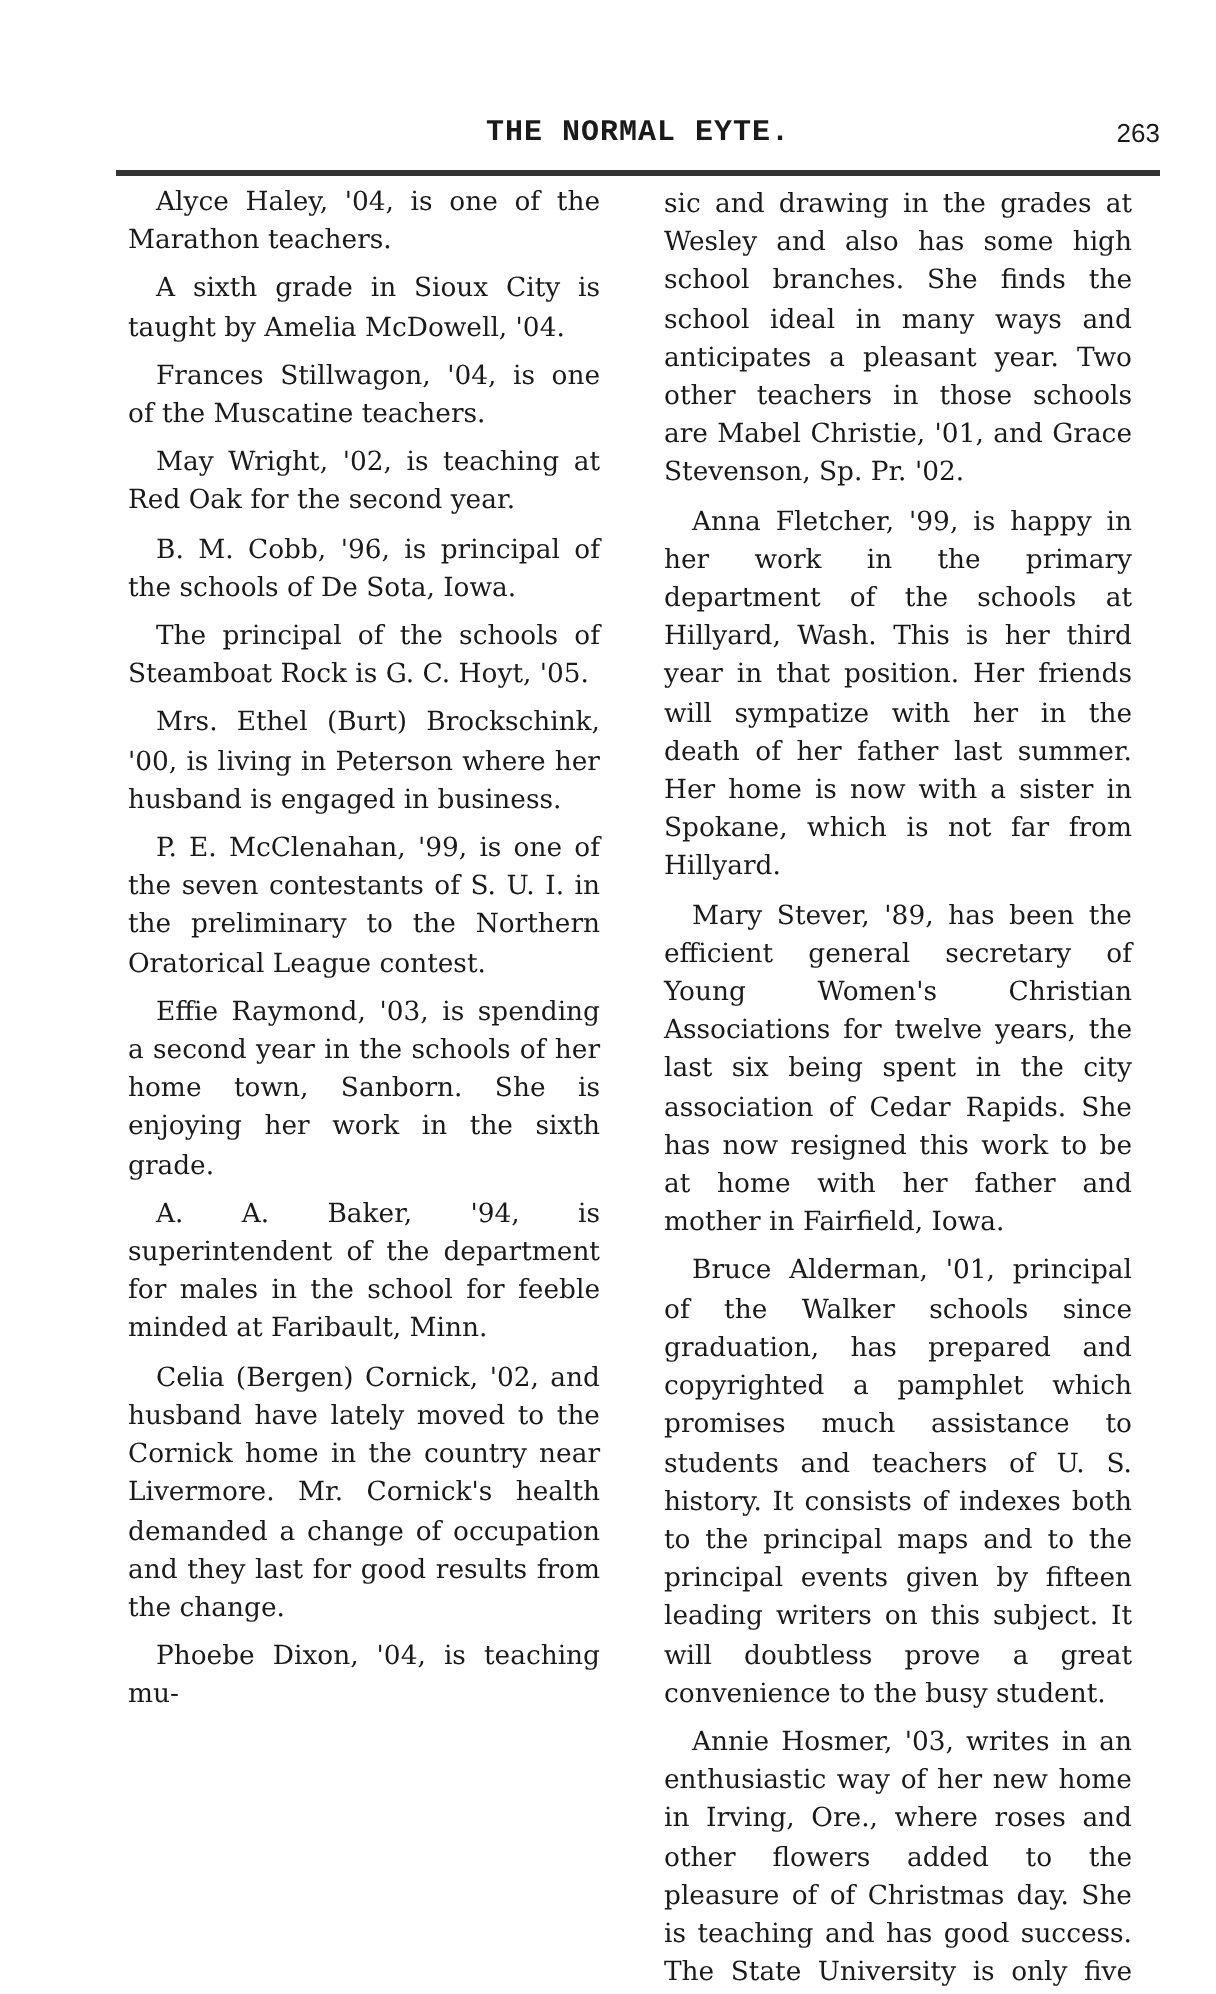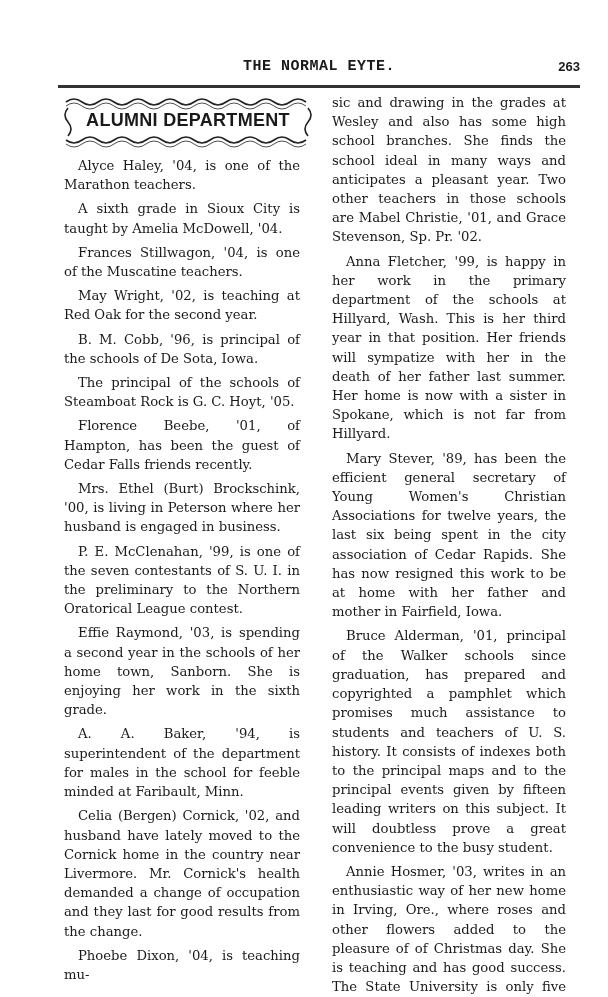--- a/index.html
+++ b/index.html
@@ -9,21 +9,21 @@
     }
     .running-head {
       position:absolute; top:58px; left:58px; width:522px; height:22px;
     }
     .running-title {
       position:absolute; left:0; right:0; text-align:center; top:0;
       font-family:Liberation Mono, monospace; font-weight:bold; font-size:15px; letter-spacing:0.5px;
     }
     .page-number {
       position:absolute; right:0; top:1px;
-      font-family:"Liberation Sans", sans-serif; font-weight:bold; font-size:13px;
+      font-family:"Liberation Sans", sans-serif; font-weight:normal; font-size:13px;
     }
     .head-rule {
       position:absolute; top:85px; left:58px; width:522px; height:3px; background:#333;
     }
     .col { position:absolute; top:92px; font-size:13.2px; line-height:19.2px; text-align:justify; }
     .col-left { left:64px; width:252px; }
     .col-right { left:332px; width:250px; top:93px; }
     .para { margin:0 16px 5px 0; text-indent:14px; }
     .para.cont { text-indent:0; }
     .dept-box {
@@ -38,40 +38,26 @@
 </head>
 <body>
 
 <div class="running-head">
   <div class="running-title">THE NORMAL EYTE.</div>
   <div class="page-number">263</div>
 </div>
 <div class="head-rule"></div>
 
 <div class="col col-left">
-  <div class="dept-box">
-    <svg width="256" height="56" viewBox="0 0 256 56">
-      <g fill="none" stroke="#222" stroke-width="1.6">
-        <path d="M6 8 q8 -6 16 0 t16 0 t16 0 t16 0 t16 0 t16 0 t16 0 t16 0 t16 0 t16 0 t16 0 t16 0 t16 0 t16 0 t16 0"></path>
-        <path d="M6 12 q8 -6 16 0 t16 0 t16 0 t16 0 t16 0 t16 0 t16 0 t16 0 t16 0 t16 0 t16 0 t16 0 t16 0 t16 0 t16 0" stroke-width="0.8"></path>
-        <path d="M6 46 q8 6 16 0 t16 0 t16 0 t16 0 t16 0 t16 0 t16 0 t16 0 t16 0 t16 0 t16 0 t16 0 t16 0 t16 0 t16 0"></path>
-        <path d="M6 50 q8 6 16 0 t16 0 t16 0 t16 0 t16 0 t16 0 t16 0 t16 0 t16 0 t16 0 t16 0 t16 0 t16 0 t16 0 t16 0" stroke-width="0.8"></path>
-        <path d="M8 14 q-6 7 0 14 t0 14"></path>
-        <path d="M248 14 q6 7 0 14 t0 14"></path>
-      </g>
-    </svg>
-    <div class="dept-title">ALUMNI DEPARTMENT</div>
-  </div>
   <p class="para">Alyce Haley, '04, is one of the Marathon teachers.</p>
   <p class="para">A sixth grade in Sioux City is taught by Amelia McDowell, '04.</p>
   <p class="para">Frances Stillwagon, '04, is one of the Muscatine teachers.</p>
   <p class="para">May Wright, '02, is teaching at Red Oak for the second year.</p>
   <p class="para">B. M. Cobb, '96, is principal of the schools of De Sota, Iowa.</p>
   <p class="para">The principal of the schools of Steamboat Rock is G. C. Hoyt, '05.</p>
-  <p class="para">Florence Beebe, '01, of Hampton, has been the guest of Cedar Falls friends recently.</p>
   <p class="para">Mrs. Ethel (Burt) Brockschink, '00, is living in Peterson where her husband is engaged in business.</p>
   <p class="para">P. E. McClenahan, '99, is one of the seven contestants of S. U. I. in the preliminary to the Northern Oratorical League contest.</p>
   <p class="para">Effie Raymond, '03, is spending a second year in the schools of her home town, Sanborn. She is enjoying her work in the sixth grade.</p>
   <p class="para">A. A. Baker, '94, is superintendent of the department for males in the school for feeble minded at Faribault, Minn.</p>
   <p class="para">Celia (Bergen) Cornick, '02, and husband have lately moved to the Cornick home in the country near Livermore. Mr. Cornick's health demanded a change of occupation and they last for good results from the change.</p>
   <p class="para">Phoebe Dixon, '04, is teaching mu-</p>
 </div>
 
 <div class="col col-right">
   <p class="para cont">sic and drawing in the grades at Wesley and also has some high school branches. She finds the school ideal in many ways and anticipates a pleasant year. Two other teachers in those schools are Mabel Christie, '01, and Grace Stevenson, Sp. Pr. '02.</p>

